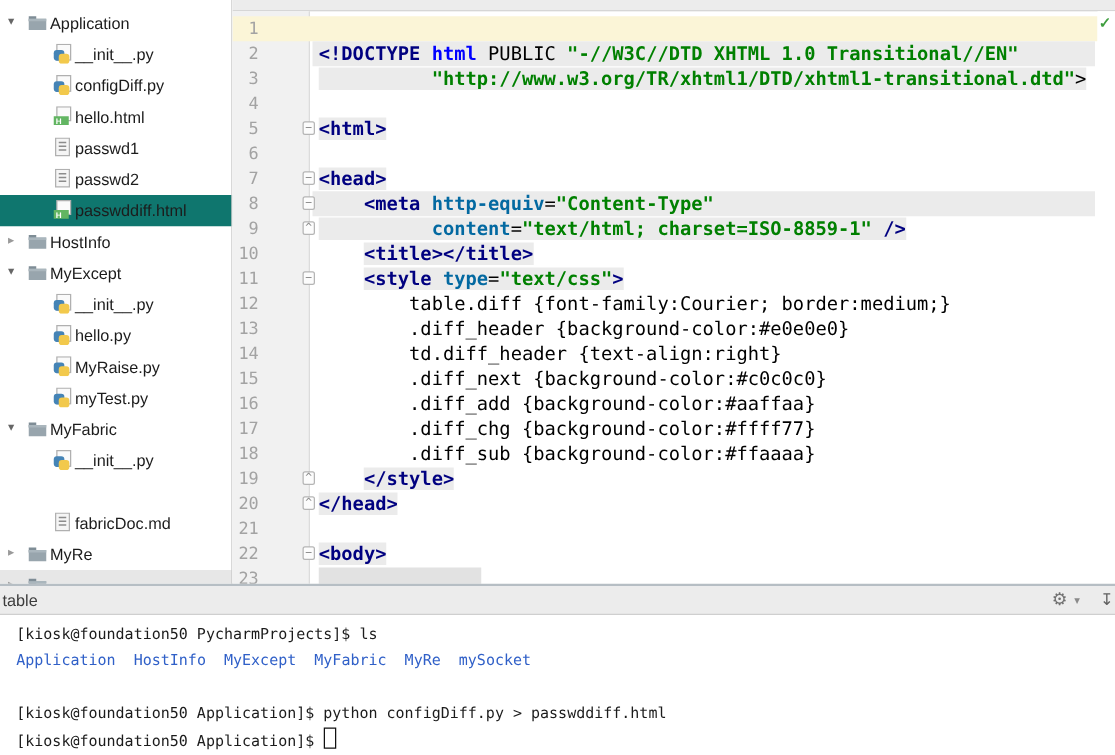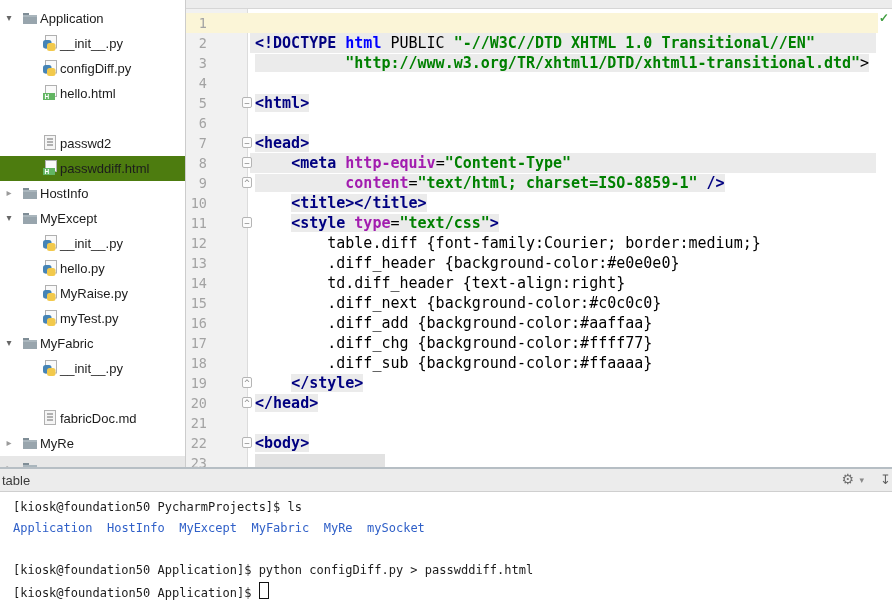--- a/index.html
+++ b/index.html
@@ -3,21 +3,21 @@
 <meta charset="utf-8">
 <style>
   html,body{margin:0;padding:0;background:#888;}
   #app{position:relative;width:892px;height:604px;background:#fff;overflow:hidden;
        font-family:"Liberation Sans",sans-serif;}
 
   
   #sidebar{position:absolute;left:0;top:0;width:186px;height:467px;background:#fff;overflow:hidden;}
   #sidebar-sep{position:absolute;left:185px;top:0;width:1px;height:467px;background:#cccccc;}
   .trow{position:absolute;left:0;width:186px;height:25px;}
-  .trow.sel{background:#4d7c0f;}
+  .trow.sel{background:#0f766e;}
   .trow.partial{background:#e7e7e7;overflow:hidden;}
   .tarrow{position:absolute;left:3px;top:5px;width:12px;font-size:10px;line-height:14px;text-align:center;color:#666;}
   .tarrow.col{color:#9a9a9a;}
   .ticon{position:absolute;top:4px;width:16px;height:16px;}
   .tlabel{position:absolute;top:4px;font-size:13px;line-height:17px;color:#1c1c1c;white-space:nowrap;}
   #side-scroll{position:absolute;right:1px;top:0;width:8px;height:460px;background:#f3f3f3;}
   #side-thumb{position:absolute;right:1px;top:0;width:8px;height:330px;background:#dcdcdc;}
 
   
   #editor{position:absolute;left:186px;top:0;width:706px;height:467px;background:#fff;overflow:hidden;}
@@ -31,21 +31,21 @@
   .lnum{position:absolute;left:0;top:0;width:21px;text-align:right;color:#a3a3a3;font-size:13.5px;line-height:20px;
         font-family:"DejaVu Sans Mono",monospace;}
   .fold{position:absolute;left:56px;top:4px;width:10px;height:11px;border:1px solid #b5b5b5;border-radius:2px;
         background:#fcfcfc;color:#8a8a8a;font-size:9px;line-height:10px;text-align:center;box-sizing:border-box;}
   .codeseg{position:absolute;left:69px;top:0;}
   .rowbg{position:absolute;left:64px;right:16px;top:0;height:20px;background:#ebebeb;}
   .blockbg{position:absolute;left:69px;top:1px;width:130px;height:18px;background:#e2e2e2;}
   .hl{background:#ebebeb;}
   .t{color:#000080;font-weight:bold;}
   .k{color:#0000ff;font-weight:bold;}
-  .a{color:#a21caf;font-weight:bold;}
+  .a{color:#0369a1;font-weight:bold;}
   .s{color:#008000;font-weight:bold;}
   .p{color:#000000;}
 
   
   #term-divider{position:absolute;left:0;top:467px;width:892px;height:2px;background:#b6bec4;}
   #termheader{position:absolute;left:0;top:469px;width:892px;height:23px;background:#ececec;border-bottom:1px solid #cfcfcf;box-sizing:border-box;}
   #termtitle{position:absolute;left:2px;top:4px;font-size:13px;color:#3c3c3c;}
   #gear{position:absolute;right:38px;top:2px;font-size:14px;color:#707070;}
   #geararrow{position:absolute;right:28px;top:6px;font-size:9px;color:#8a8a8a;}
   #hideicon{position:absolute;right:0px;top:3px;font-size:13px;color:#606060;width:12px;overflow:hidden;}
@@ -86,20 +86,29 @@
           </svg></span>
         <span class="tlabel" style="left: 60px; text-align: center;">configDiff.py</span>
       </div>
       <div class="trow" style="top: 81px;">
         <span class="ticon" style="left: 42px;"><svg width="16" height="16" viewBox="0 0 16 16">
             <rect x="3.5" y="0.5" width="11" height="11" fill="#fafafa" stroke="#b0b0b0"></rect>
             <rect x="1" y="8" width="12" height="7" fill="#62b562"></rect>
             <text x="2.5" y="14" font-size="6.5" font-weight="bold" fill="#fff" font-family="Liberation Sans,sans-serif">H</text>
           </svg></span>
         <span class="tlabel" style="left: 60px;">hello.html</span>
+      </div>
+      <div class="trow" style="top: 106px;">
+        <span class="ticon" style="left: 42px;"><svg width="16" height="16" viewBox="0 0 16 16">
+            <rect x="2.5" y="0.5" width="11" height="14" fill="#f5f5f5" stroke="#b0b0b0"></rect>
+            <line x1="5" y1="4" x2="11" y2="4" stroke="#8c8c8c" stroke-width="1.3"></line>
+            <line x1="5" y1="7" x2="11" y2="7" stroke="#8c8c8c" stroke-width="1.3"></line>
+            <line x1="5" y1="10" x2="11" y2="10" stroke="#8c8c8c" stroke-width="1.3"></line>
+          </svg></span>
+        <span class="tlabel" style="left: 60px;">passwd1</span>
       </div>
       <div class="trow" style="top: 131px;">
         <span class="ticon" style="left: 42px;"><svg width="16" height="16" viewBox="0 0 16 16">
             <rect x="2.5" y="0.5" width="11" height="14" fill="#f5f5f5" stroke="#b0b0b0"></rect>
             <line x1="5" y1="4" x2="11" y2="4" stroke="#8c8c8c" stroke-width="1.3"></line>
             <line x1="5" y1="7" x2="11" y2="7" stroke="#8c8c8c" stroke-width="1.3"></line>
             <line x1="5" y1="10" x2="11" y2="10" stroke="#8c8c8c" stroke-width="1.3"></line>
           </svg></span>
         <span class="tlabel" style="left: 60px;">passwd2</span>
       </div>

